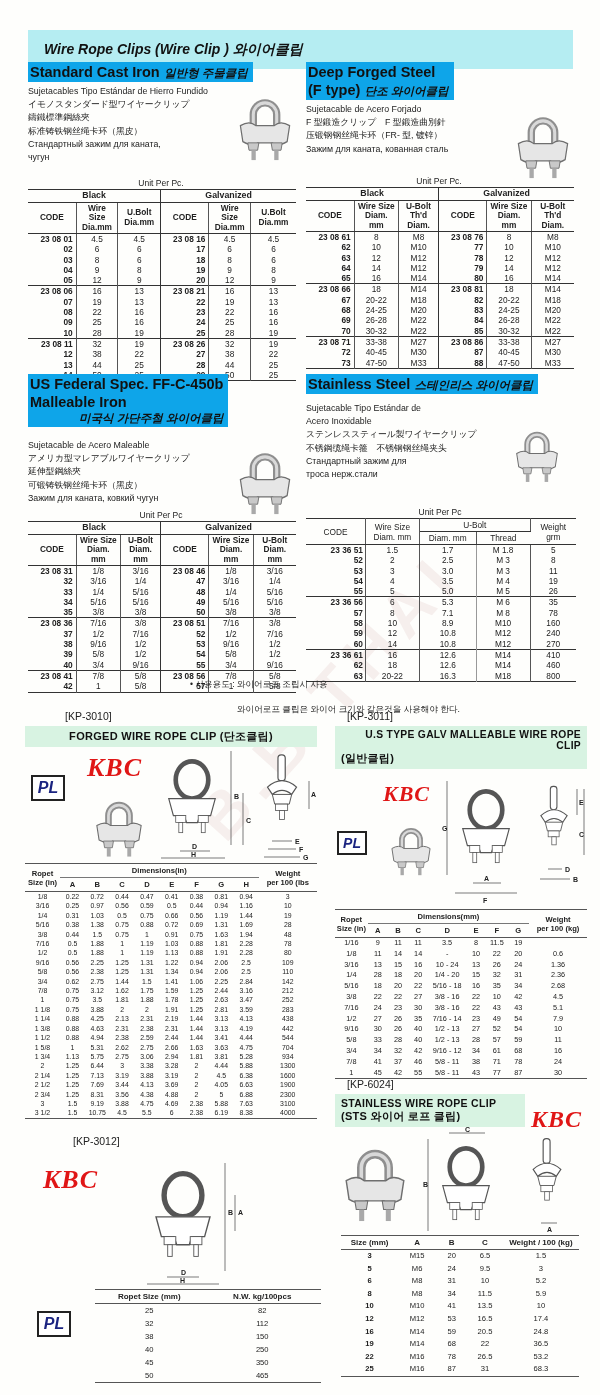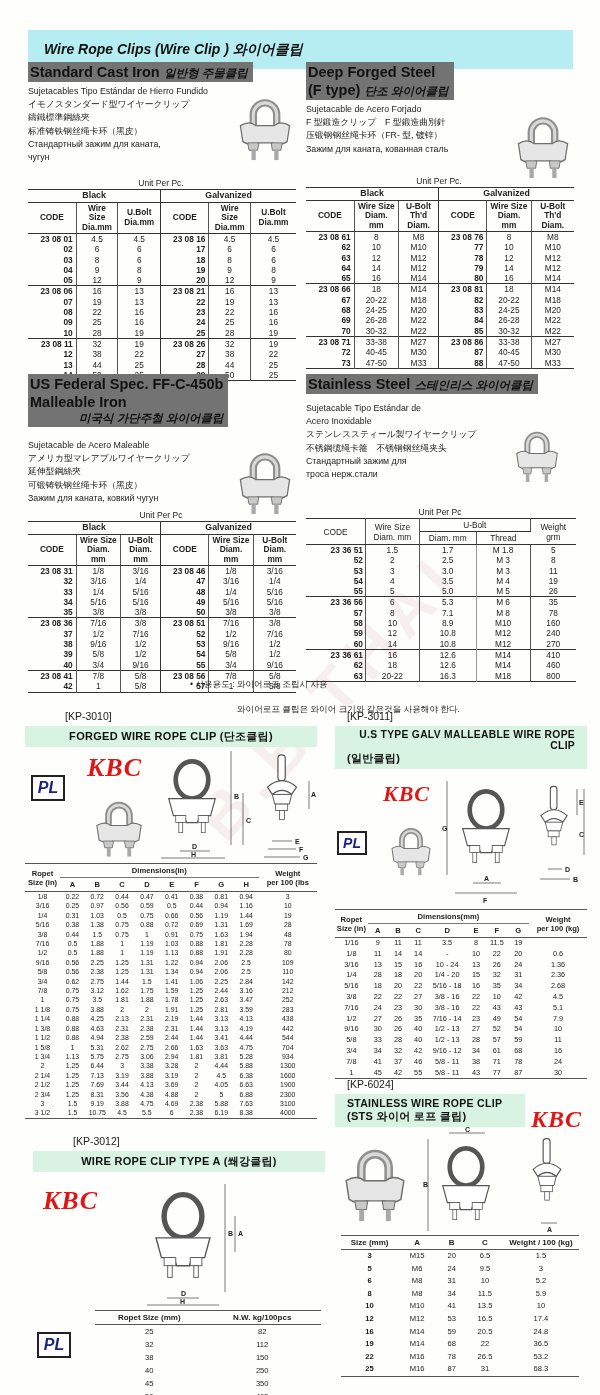--- a/index.html
+++ b/index.html
@@ -14,21 +14,21 @@
 
   
   .titleband { position:absolute; left:28px; top:30px; width:545px; height:39px;
                background:#b5edf2; display:flex; align-items:center;
                padding-left:16px; box-sizing:border-box;
                font-style:italic; font-weight:bold; font-size:14px; color:#111; }
 
   
   .sec { position:absolute; width:268px; }
   .sec-head { margin-bottom:3px; }
-  .hl { background:#737373; display:inline-block; padding:1px 5px 1px 2px; }
+  .hl { background:#0ea5e9; display:inline-block; padding:1px 5px 1px 2px; }
   .t-en { font-weight:bold; font-size:14.5px; color:#111; }
   .t-kr { font-weight:bold; font-style:italic; font-size:11.5px; color:#111; }
   .kr-right { display:block; text-align:right; }
   .desc-wrap { position:relative; }
   .desc-line { font-size:8.8px; line-height:13.2px; color:#222; }
   .photo-svg { position:absolute; right:0; top:0; }
   .unit { text-align:center; font-size:8.5px; margin:1px 2px 1px 0; }
 
   
   table.codes { border-collapse:collapse; width:100%; table-layout:fixed;
@@ -62,21 +62,21 @@
 
   
   .notes { position:absolute; left:0; top:679px; width:600px; font-size:8.6px; color:#222; }
   .notes .n1 { margin-left:190px; }
   .notes .n2 { margin-left:237px; margin-top:13px; }
 
   
   .kpblock { position:absolute; }
   .kp-label { font-size:10.5px; color:#222; margin-bottom:4px; }
   .band { background:#d8f3e2; font-weight:bold; font-size:11px; color:#111;
-          padding:3px 12px; letter-spacing:0.3px; }
+          padding:3px 6px; letter-spacing:0.3px; }
   .band.center { text-align:center; }
   .pl { width:34px; height:26px; border:2px solid #222; box-sizing:border-box;
         display:flex; align-items:center; justify-content:center;
         font-weight:bold; font-style:italic; font-size:16px; color:#1a2380; background:#fff; }
   .kbc { font-family:"Liberation Serif", serif; font-style:italic; font-weight:bold;
          color:#e01616; letter-spacing:1px; }
 
   
   table.kp { border-collapse:collapse; width:100%; table-layout:fixed;
              border-top:1.8px solid #555; border-bottom:1.8px solid #555; }
@@ -1439,21 +1439,20 @@
             <td>87</td>
             <td>31</td>
             <td>68.3</td>
           </tr>
         </tbody>
     </table>
   </div>
 
   <div class="kpblock" style="left:33px; top:1135px; width:292px;">
     <div class="kp-label" style="margin-left:40px;">[KP-3012]</div>
-    <div class="band center">WIRE ROPE CLIP TYPE A (쐐강클립)</div>
     <div style="position:relative; height:200px;">
       <div class="kbc abs" style="left:10px; top:14px; font-size:26px;">KBC</div>
       <svg class="abs" style="left:96px; top:4px;" width="116" height="132" viewBox="0 0 116 132">
         <use href="#clip-front" x="18" y="4" width="72" height="112"></use>
         <line class="dim" x1="96" y1="8" x2="96" y2="116"></line>
           <text class="dl" x="99" y="60">B</text>
         <line class="dim" x1="106" y1="40" x2="106" y2="76"></line>
           <text class="dl" x="109" y="60">A</text>
         <line class="dim" x1="38" y1="122" x2="70" y2="122"></line>
           <text class="dl" x="52" y="120">D</text>

